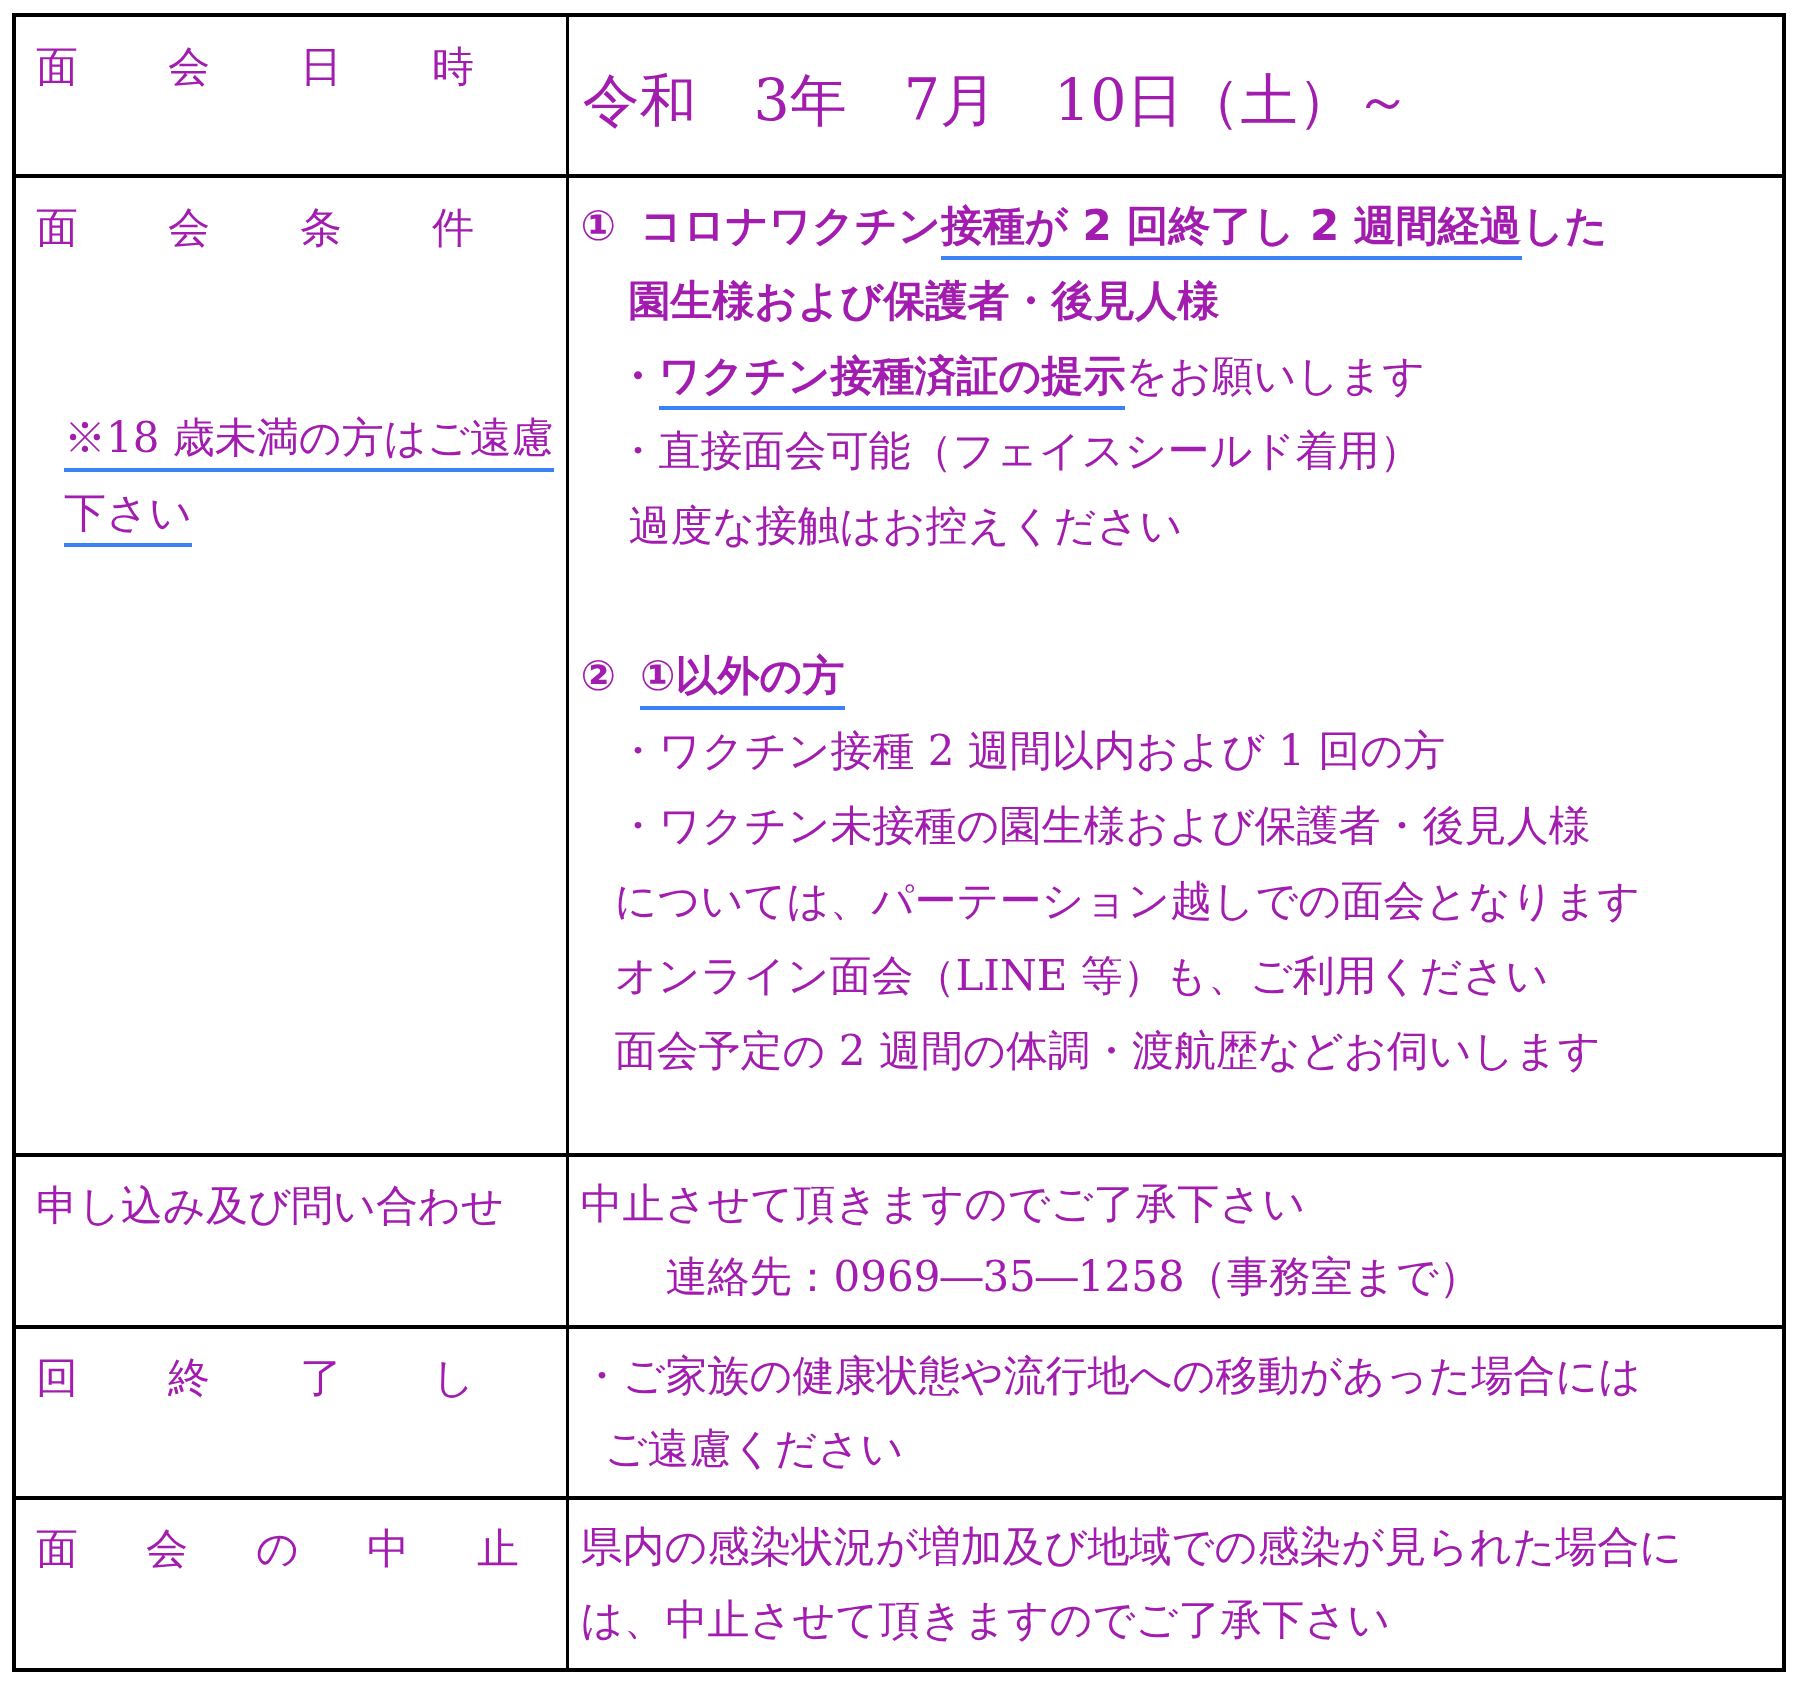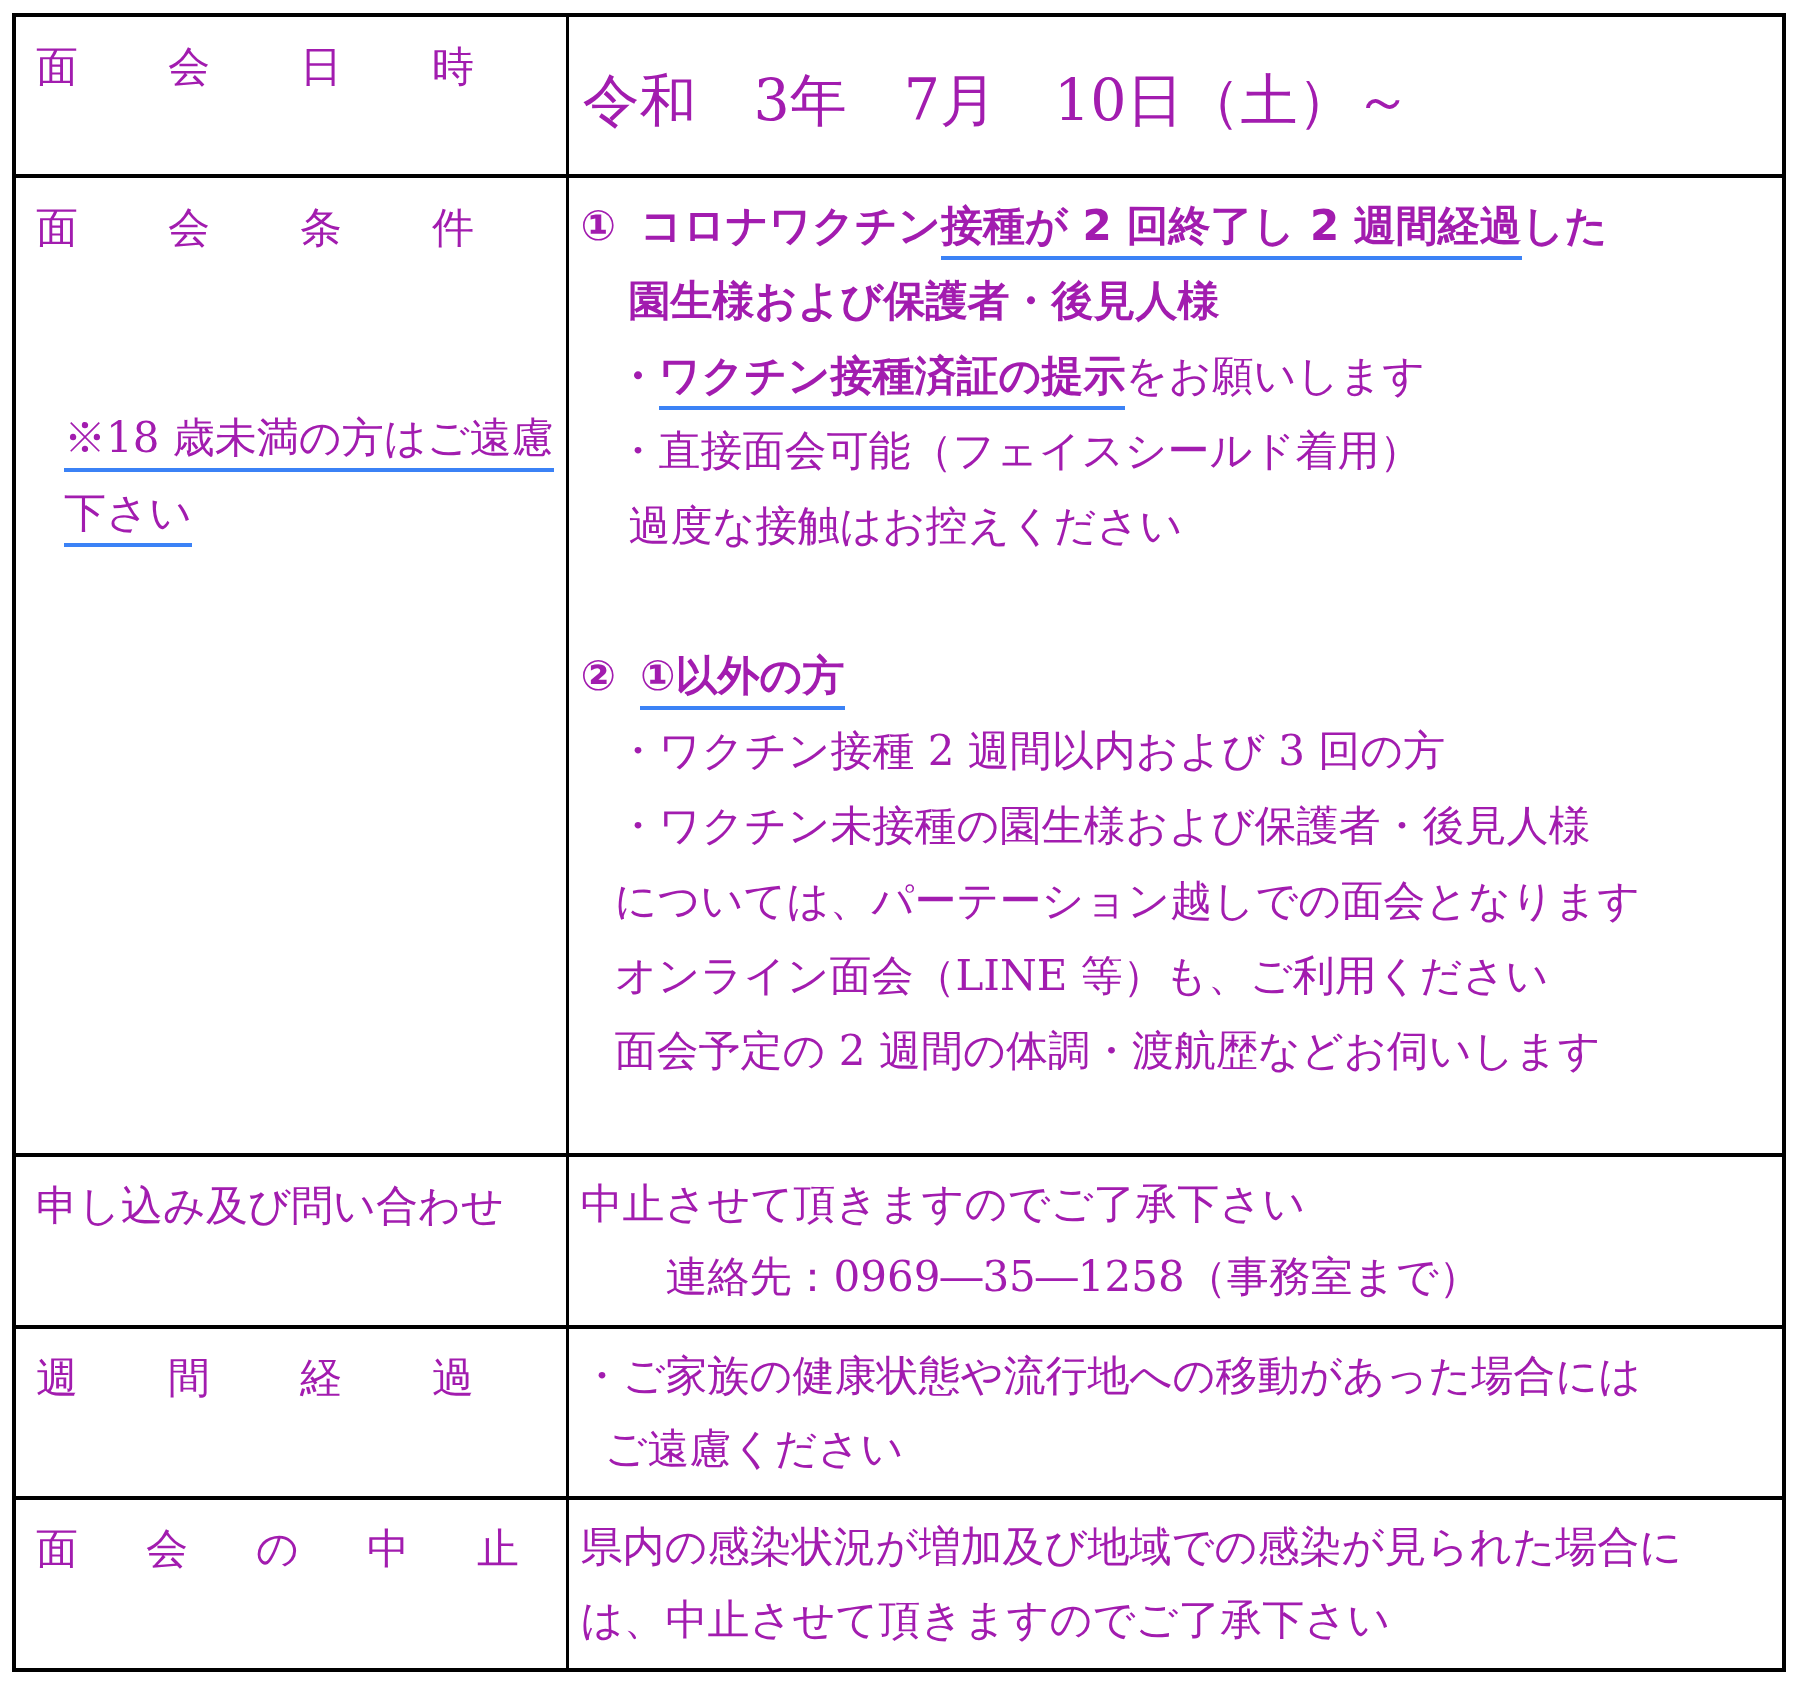--- a/index.html
+++ b/index.html
@@ -113,41 +113,41 @@
         </div>
       </td>
       <td class="rcell">
         <div class="ln gothic"><span class="num">①</span><span>コロナワクチン</span><span class="ul">接種が 2 回終了し 2 週間経過</span><span>した</span></div>
         <div class="ln gothic ind-text">園生様および保護者・後見人様</div>
         <div class="ln ind-bul"><span class="gothic">・</span><span class="gothic ul">ワクチン接種済証の提示</span><span>をお願いします</span></div>
         <div class="ln ind-bul">・直接面会可能（フェイスシールド着用）</div>
         <div class="ln ind-text">過度な接触はお控えください</div>
         <div class="ln blank"></div>
         <div class="ln gothic"><span class="num">②</span><span class="ul">①以外の方</span></div>
-        <div class="ln ind-bul">・ワクチン接種 2 週間以内および 3 回の方</div>
+        <div class="ln ind-bul">・ワクチン接種 2 週間以内および 1 回の方</div>
         <div class="ln ind-bul">・ワクチン未接種の園生様および保護者・後見人様</div>
         <div class="ln ind-cont">については、パーテーション越しでの面会となります</div>
         <div class="ln ind-cont">オンライン面会（LINE 等）も、ご利用ください</div>
         <div class="ln ind-cont">面会予定の 2 週間の体調・渡航歴などお伺いします</div>
       </td>
     </tr>
 
     <tr class="r4 rowline">
       <td class="lcell">
         <div class="label ln2">申し込み及び問い合わせ</div>
       </td>
       <td class="rcell">
         <div class="ln2">中止させて頂きますのでご了承下さい</div>
         <div class="ln2 ind-note2">連絡先：0969―35―1258（事務室まで）</div>
       </td>
     </tr>
 
     <tr class="r5 rowline">
       <td class="lcell">
-        <div class="label spread4 ln2">週間経過</div>
+        <div class="label spread4 ln2">回終了し</div>
       </td>
       <td class="rcell">
         <div class="ln2">・ご家族の健康状態や流行地への移動があった場合には</div>
         <div class="ln2 ind-small">ご遠慮ください</div>
       </td>
     </tr>
 
     <tr class="r6 rowline">
       <td class="lcell">
         <div class="label spread5 ln2">面会の中止</div>

